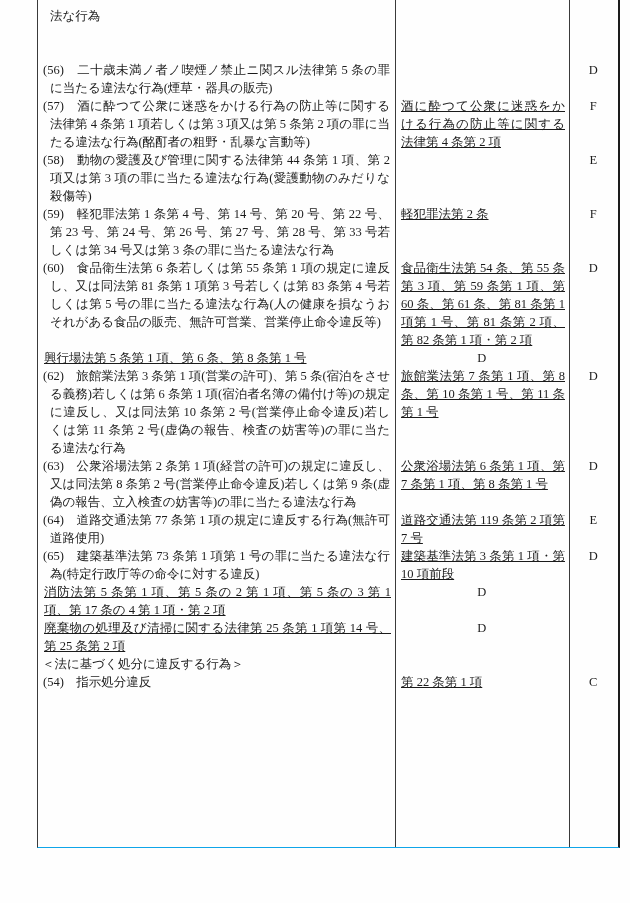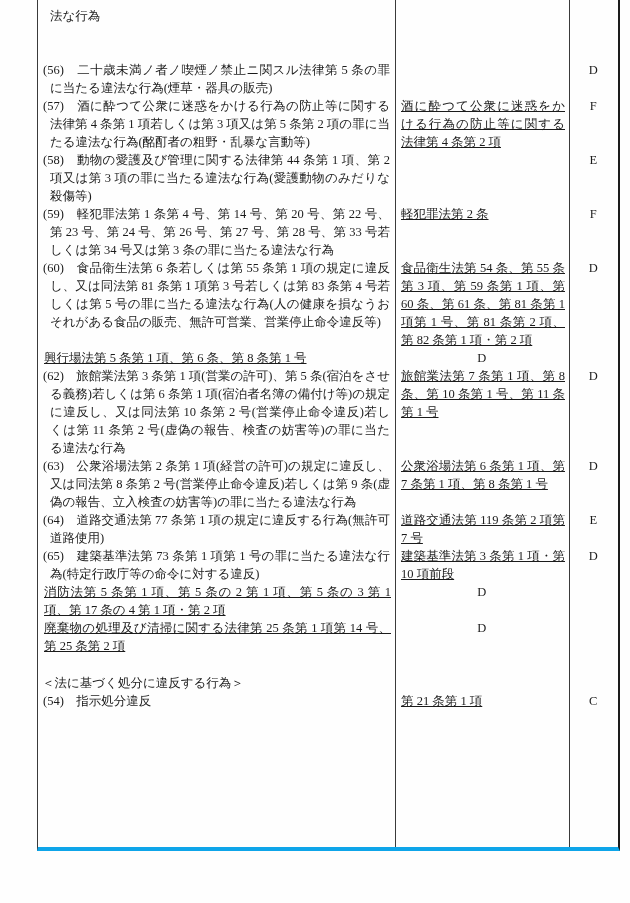--- a/index.html
+++ b/index.html
@@ -24,21 +24,21 @@
     background: #fefefe;
   }
   .table-frame {
     position: absolute;
     left: 37px;
     top: 0;
     width: 580px;
     height: 847px;
     border-left: 1px solid #3a3a3a;
     border-right: 2px solid #1c1c1c;
-    border-bottom: 4px solid #0ea5e9;
+    border-bottom: 1px solid #0ea5e9;
     box-sizing: content-box;
     overflow: hidden;
   }
   .vline {
     position: absolute;
     top: 0;
     bottom: 0;
     width: 1px;
     background: #3a3a3a;
   }
@@ -65,21 +65,20 @@
   }
   .cell.act.cont {
     text-indent: 0;
     padding-left: 12px;
     text-align: left;
   }
   .cell.act.header {
     text-indent: 0;
     padding-left: 4px;
     text-align: left;
-    margin-top: 19px;
   }
   .cell.law {
     padding: 0 4px 0 6px;
     text-align: justify;
     text-justify: inter-ideograph;
     text-decoration: underline;
   }
   .cell.code {
     text-align: center;
     padding: 0 2px;
@@ -160,18 +159,18 @@
           <div class="cell law">廃棄物の処理及び清掃に関する法律第 25 条第 1 項第 14 号、第 25 条第 2 項</div>
           <div class="cell code">D</div>
         </div>
         <div class="row">
           <div class="cell act header">＜法に基づく処分に違反する行為＞</div>
           <div class="cell law"></div>
           <div class="cell code"></div>
         </div>
         <div class="row">
           <div class="cell act">(54)　指示処分違反</div>
-          <div class="cell law">第 21 条第 1 項</div>
+          <div class="cell law">第 22 条第 1 項</div>
           <div class="cell code">C</div>
         </div>
       </div>
   </div>
 </div>
 
 </body></html>

